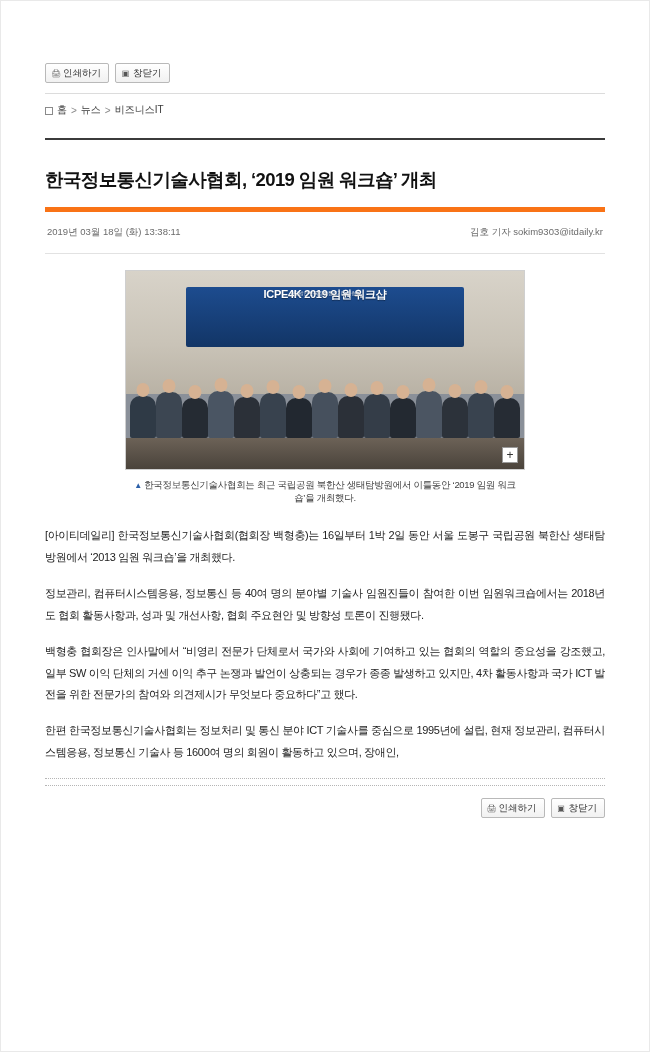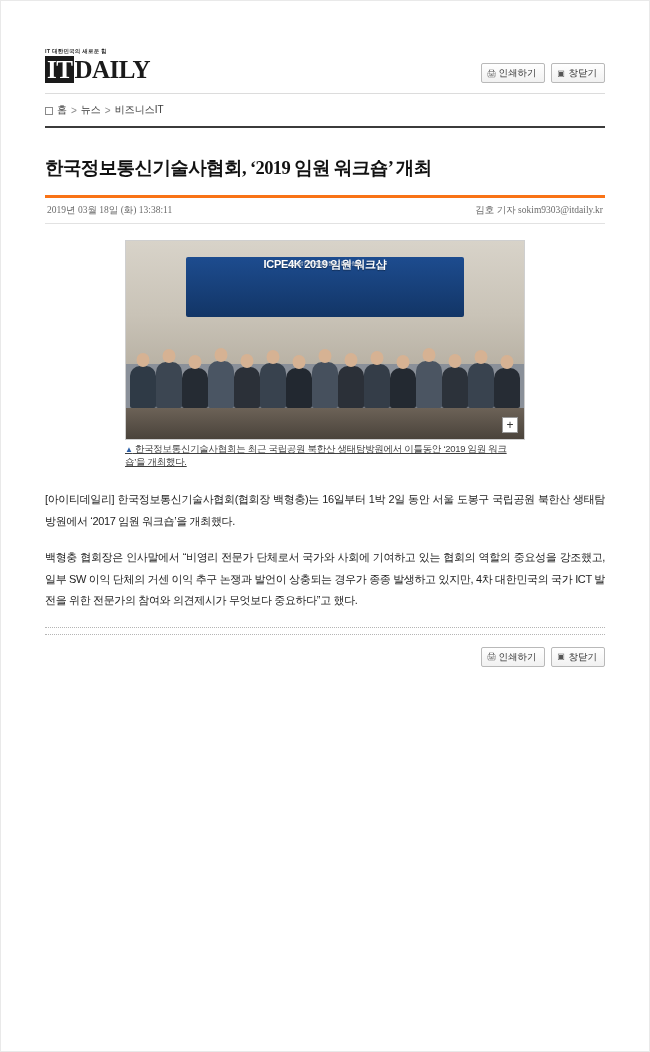--- a/index.html
+++ b/index.html
@@ -92,42 +92,41 @@
     width: 8px; height: 8px;
     border: 1px solid #8a8a8a;
     position: relative;
     top: 1px;
   }
   .breadcrumb .sep { color: #8a8a8a; }
 
   
   .article-head {
     border-top: 2px solid #3b3b3b;
-    margin-top: 9px;
+    margin-top: 21px;
     padding-top: 16px;
-    font-family: Liberation Serif, serif;
   }
   .headline {
     font-size: 18.5px;
     font-weight: bold;
     color: #111111;
     letter-spacing: -0.6px;
     line-height: 1.35;
   }
   .subhead {
     margin-top: 7px;
     font-size: 10.5px;
     color: #555555;
     letter-spacing: -0.3px;
   }
   .meta-row {
     margin-top: 14px;
-    border-top: 3px solid #f97316;
+    border-top: 5px solid #f97316;
     border-bottom: 1px solid #e2e2e2;
-    padding: 6px 2px;
+    padding: 14px 2px;
     display: flex;
     justify-content: space-between;
     align-items: center;
     font-size: 9.5px;
     color: #6b6b6b;
   }
   .meta-right { color: #6b6b6b; }
 
   
   .figure {
@@ -205,25 +204,25 @@
     width: 16px; height: 16px;
     background: #ffffff;
     border: 1px solid #9a9a9a;
     color: #333;
     font-size: 12px;
     line-height: 14px;
     text-align: center;
     cursor: pointer;
   }
   .caption {
-    margin-top: 3px;
+    margin-top: 9px;
     font-size: 9.5px;
     color: #3f3f3f;
+    text-align: center;
     letter-spacing: -0.3px;
-    text-decoration: underline;
   }
   .caption .tri { color: #2b5fa8; font-size: 8px; }
 
   
   .body-copy {
     margin-top: 20px;
     font-size: 11px;
     color: #222222;
     line-height: 1.95;
     letter-spacing: -0.35px;
@@ -250,26 +249,20 @@
     padding-bottom: 14px;
   }
 </style>
 </head>
 <body>
 
 <div class="page">
   <div class="inner">
 
     <div class="site-header">
-      <div class="logo-block">
-        <div class="logo-tag">IT 대한민국의 새로운 힘</div>
-        <div class="logo-main">
-          <span class="it">IT</span><span>DAILY</span>
-        </div>
-      </div>
       <div class="hdr-buttons">
         <button class="mini-btn">
           <span class="gi">🖨</span>
           <span>인쇄하기</span>
         </button>
         <button class="mini-btn">
           <span class="gi">▣</span>
           <span>창닫기</span>
         </button>
       </div>
@@ -322,22 +315,24 @@
         </div>
         <div class="zoom-btn">+</div>
       </div>
       <div class="caption">
         <span class="tri">▲</span>
         <span>한국정보통신기술사협회는 최근 국립공원 북한산 생태탐방원에서 이틀동안 ‘2019 임원 워크숍’을 개최했다.</span>
       </div>
     </div>
 
     <div class="body-copy">
-      <p>[아이티데일리] 한국정보통신기술사협회(협회장 백형충)는 16일부터 1박 2일 동안 서울 도봉구 국립공원 북한산 생태탐방원에서 ‘2017 임원 워크숍’을 개최했다.</p>
-      <p>백형충 협회장은 인사말에서 “비영리 전문가 단체로서 국가와 사회에 기여하고 있는 협회의 역할의 중요성을 강조했고, 일부 SW 이익 단체의 거센 이익 추구 논쟁과 발언이 상충되는 경우가 종종 발생하고 있지만, 4차 대한민국의 국가 ICT 발전을 위한 전문가의 참여와 의견제시가 무엇보다 중요하다”고 했다.</p>
+      <p>[아이티데일리] 한국정보통신기술사협회(협회장 백형충)는 16일부터 1박 2일 동안 서울 도봉구 국립공원 북한산 생태탐방원에서 ‘2013 임원 워크숍’을 개최했다.</p>
+      <p>정보관리, 컴퓨터시스템응용, 정보통신 등 40여 명의 분야별 기술사 임원진들이 참여한 이번 임원워크숍에서는 2018년도 협회 활동사항과, 성과 및 개선사항, 협회 주요현안 및 방향성 토론이 진행됐다.</p>
+      <p>백형충 협회장은 인사말에서 “비영리 전문가 단체로서 국가와 사회에 기여하고 있는 협회의 역할의 중요성을 강조했고, 일부 SW 이익 단체의 거센 이익 추구 논쟁과 발언이 상충되는 경우가 종종 발생하고 있지만, 4차 활동사항과 국가 ICT 발전을 위한 전문가의 참여와 의견제시가 무엇보다 중요하다”고 했다.</p>
+      <p>한편 한국정보통신기술사협회는 정보처리 및 통신 분야 ICT 기술사를 중심으로 1995년에 설립, 현재 정보관리, 컴퓨터시스템응용, 정보통신 기술사 등 1600여 명의 회원이 활동하고 있으며, 장애인,</p>
     </div>
 
     <div class="dot-rule"></div>
     <div class="dot-rule"></div>
 
     <div class="footer-buttons">
       <button class="mini-btn">
         <span class="gi">🖨</span>
         <span>인쇄하기</span>
       </button>

